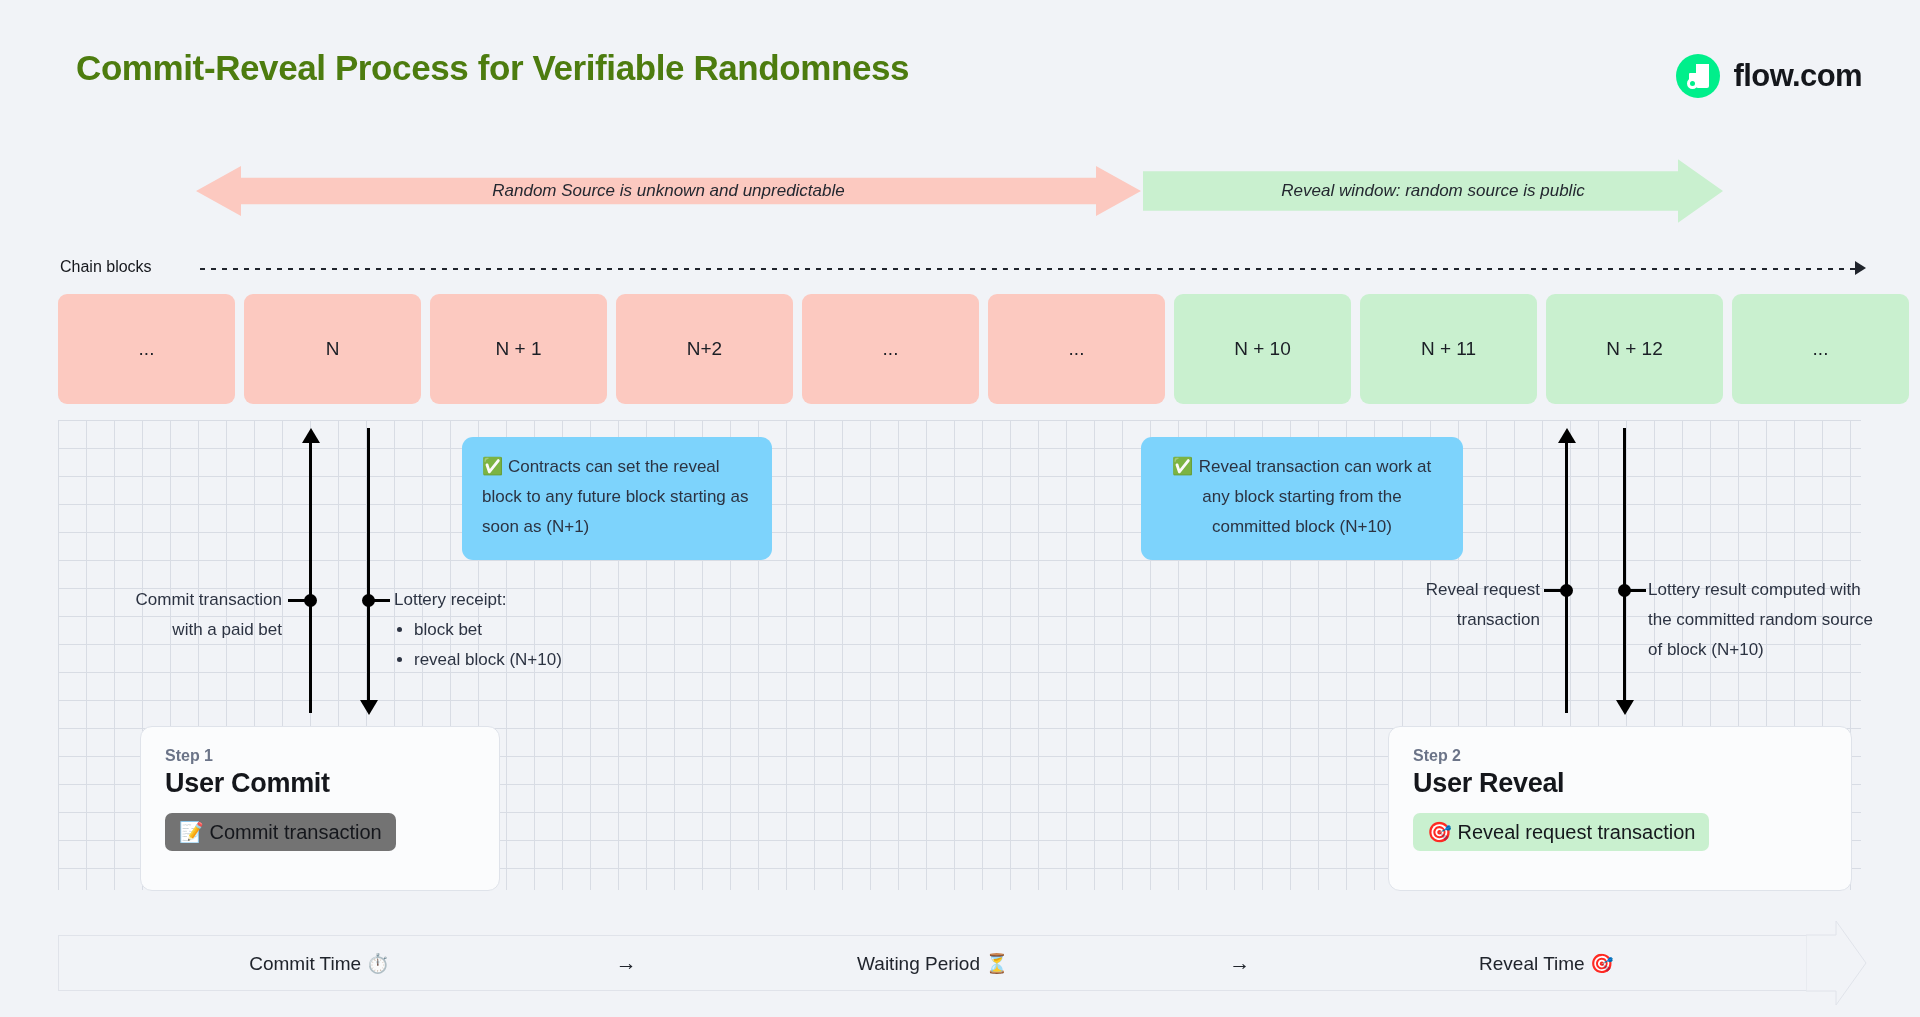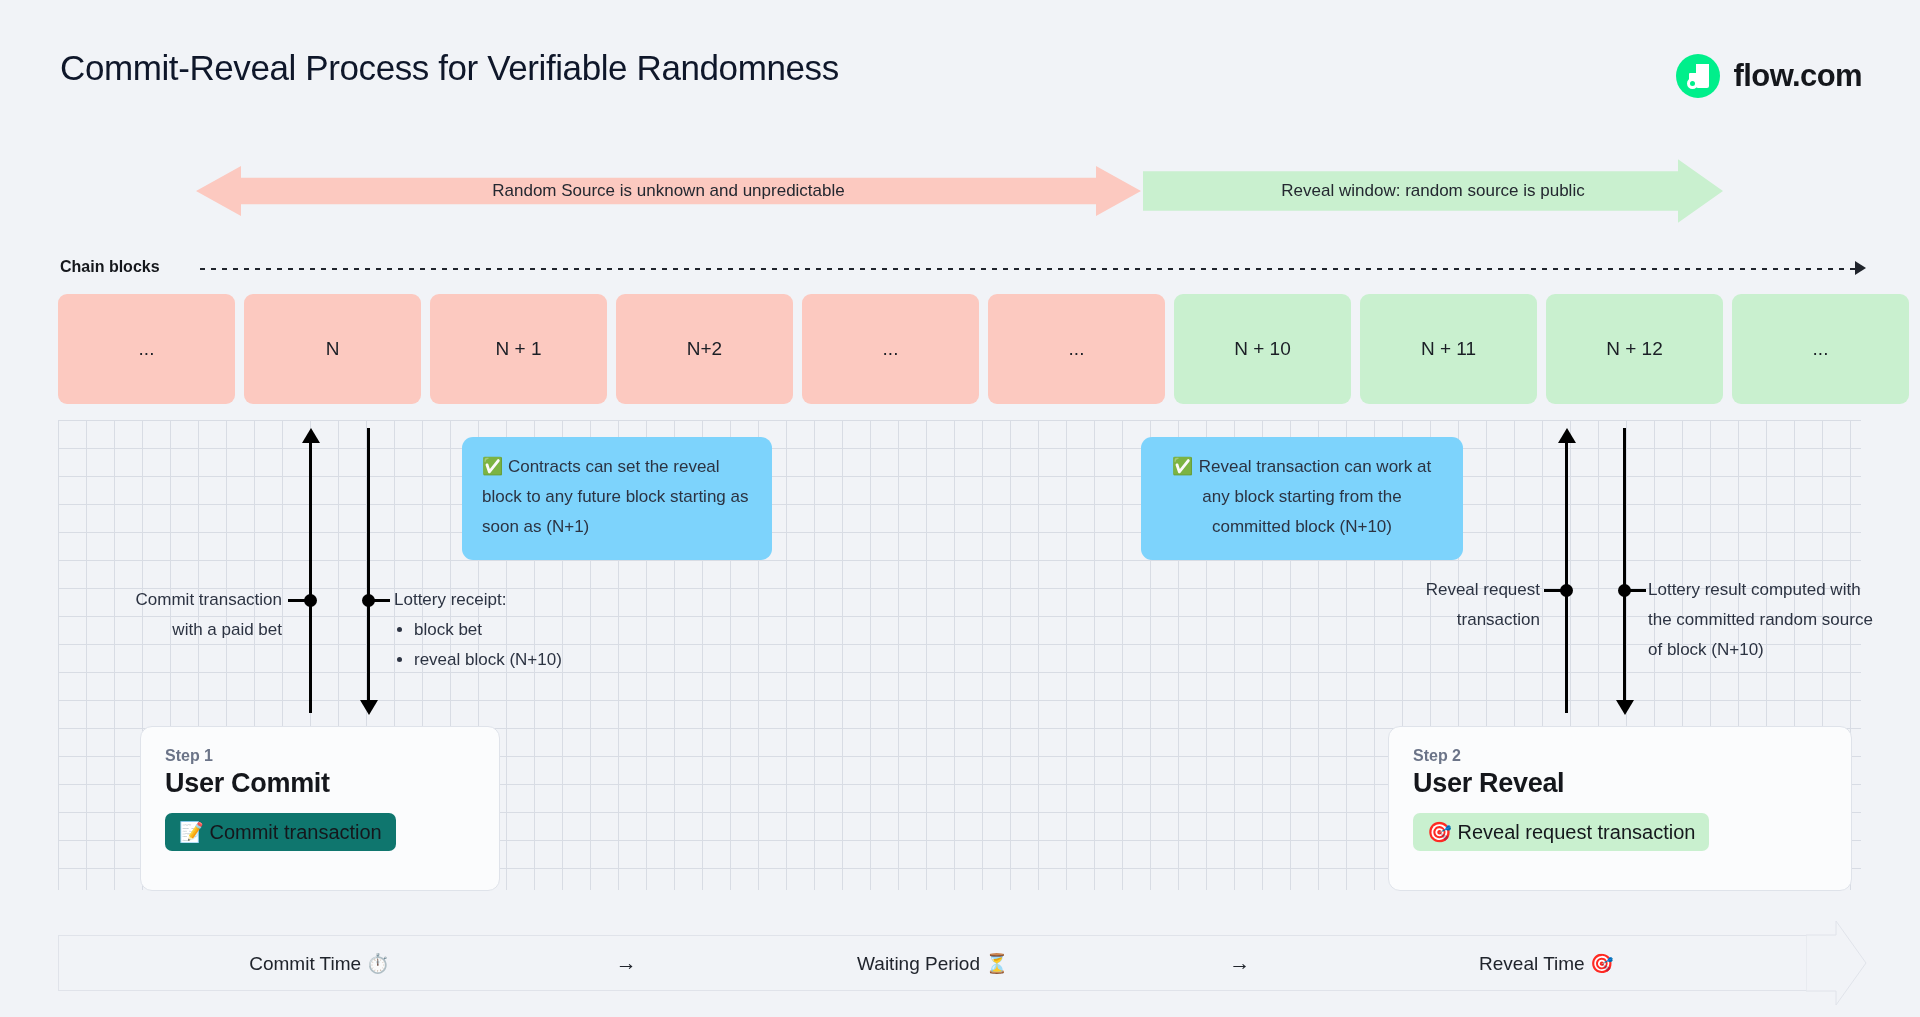--- a/index.html
+++ b/index.html
@@ -6,22 +6,22 @@
   html, body {
     width: 1920px; height: 1017px;
     background: #f1f3f7;
     font-family: "Liberation Sans", sans-serif;
     overflow: hidden;
   }
   #root { position: relative; width: 1920px; height: 1017px; }
 
   
   .title {
-    position: absolute; left: 60px; top: 48px;
-    font-size: 35px; font-weight: 400; color: #0f172a;
+    position: absolute; left: 76px; top: 48px;
+    font-size: 35px; font-weight: 700; color: #4d7c0f;
     letter-spacing: -0.4px; white-space: nowrap;
   }
   .brand {
     position: absolute; right: 58px; top: 54px;
     display: flex; align-items: center; gap: 14px;
   }
   .brand-mark {
     width: 44px; height: 44px; border-radius: 50%;
     background: #00ef8b; position: relative; flex: 0 0 auto;
   }
@@ -44,38 +44,38 @@
   }
   .brand-text {
     font-size: 31px; font-weight: 700; color: #15171c; letter-spacing: -0.6px;
   }
 
   
   .phase-band { position: absolute; left: 0; top: 158px; width: 1920px; height: 70px; }
   .phase {
     position: absolute; height: 66px;
     display: flex; align-items: center; justify-content: center;
-    font-size: 17px; color: #242830;
+    font-size: 17px; color: #242830; font-style: italic;
   }
   .phase span { position: relative; z-index: 2; }
   .phase-commit {
     left: 196px; width: 945px;
     background: #fcc9c0;
     clip-path: polygon(0 50%, 45px 12%, 45px 30%, calc(100% - 45px) 30%, calc(100% - 45px) 12%, 100% 50%, calc(100% - 45px) 88%, calc(100% - 45px) 70%, 45px 70%, 45px 88%);
   }
   .phase-reveal {
     left: 1143px; width: 580px;
     background: #c9f0cf;
     clip-path: polygon(0 20%, calc(100% - 45px) 20%, calc(100% - 45px) 2%, 100% 50%, calc(100% - 45px) 98%, calc(100% - 45px) 80%, 0 80%);
   }
 
   
   .chain-label {
     position: absolute; left: 60px; top: 258px;
-    font-size: 16px; font-weight: 700; color: #15171c; white-space: nowrap;
+    font-size: 16px; font-weight: 400; color: #15171c; white-space: nowrap;
   }
   .chain-rule {
     position: absolute; left: 200px; top: 268px; width: 1660px; height: 2px;
     background-image: linear-gradient(to right, #20242c 0 5px, transparent 5px 11px);
     background-size: 11px 2px;
   }
   .chain-rule-head {
     position: absolute; left: 1855px; top: 261px;
     width: 0; height: 0;
     border-top: 7px solid transparent; border-bottom: 7px solid transparent;
@@ -136,21 +136,21 @@
     background: #fbfcfd; border: 1px solid #dfe3ea; border-radius: 12px;
     padding: 20px 24px;
   }
   .card-step { font-size: 16px; font-weight: 700; color: #6b7488; }
   .card-title { font-size: 27px; font-weight: 700; color: #15171c; margin-top: 3px; letter-spacing: -0.3px; }
   .card-badge {
     display: inline-block; margin-top: 14px;
     padding: 7px 14px; border-radius: 7px;
     font-size: 20px; color: #15171c; white-space: nowrap;
   }
-  .card-badge.pink  { background: #0f766e; }
+  .card-badge.pink  { background: #737373; }
   .card-badge.green { background: #c9f0cf; }
 
   
   .timeline {
     position: absolute; left: 58px; top: 935px; width: 1750px; height: 56px;
     border: 1px solid #e0e3ea; background: #f1f3f7;
   }
   .tl-row {
     position: absolute; left: 58px; top: 935px; width: 1750px; height: 56px;
     display: flex; align-items: center;

